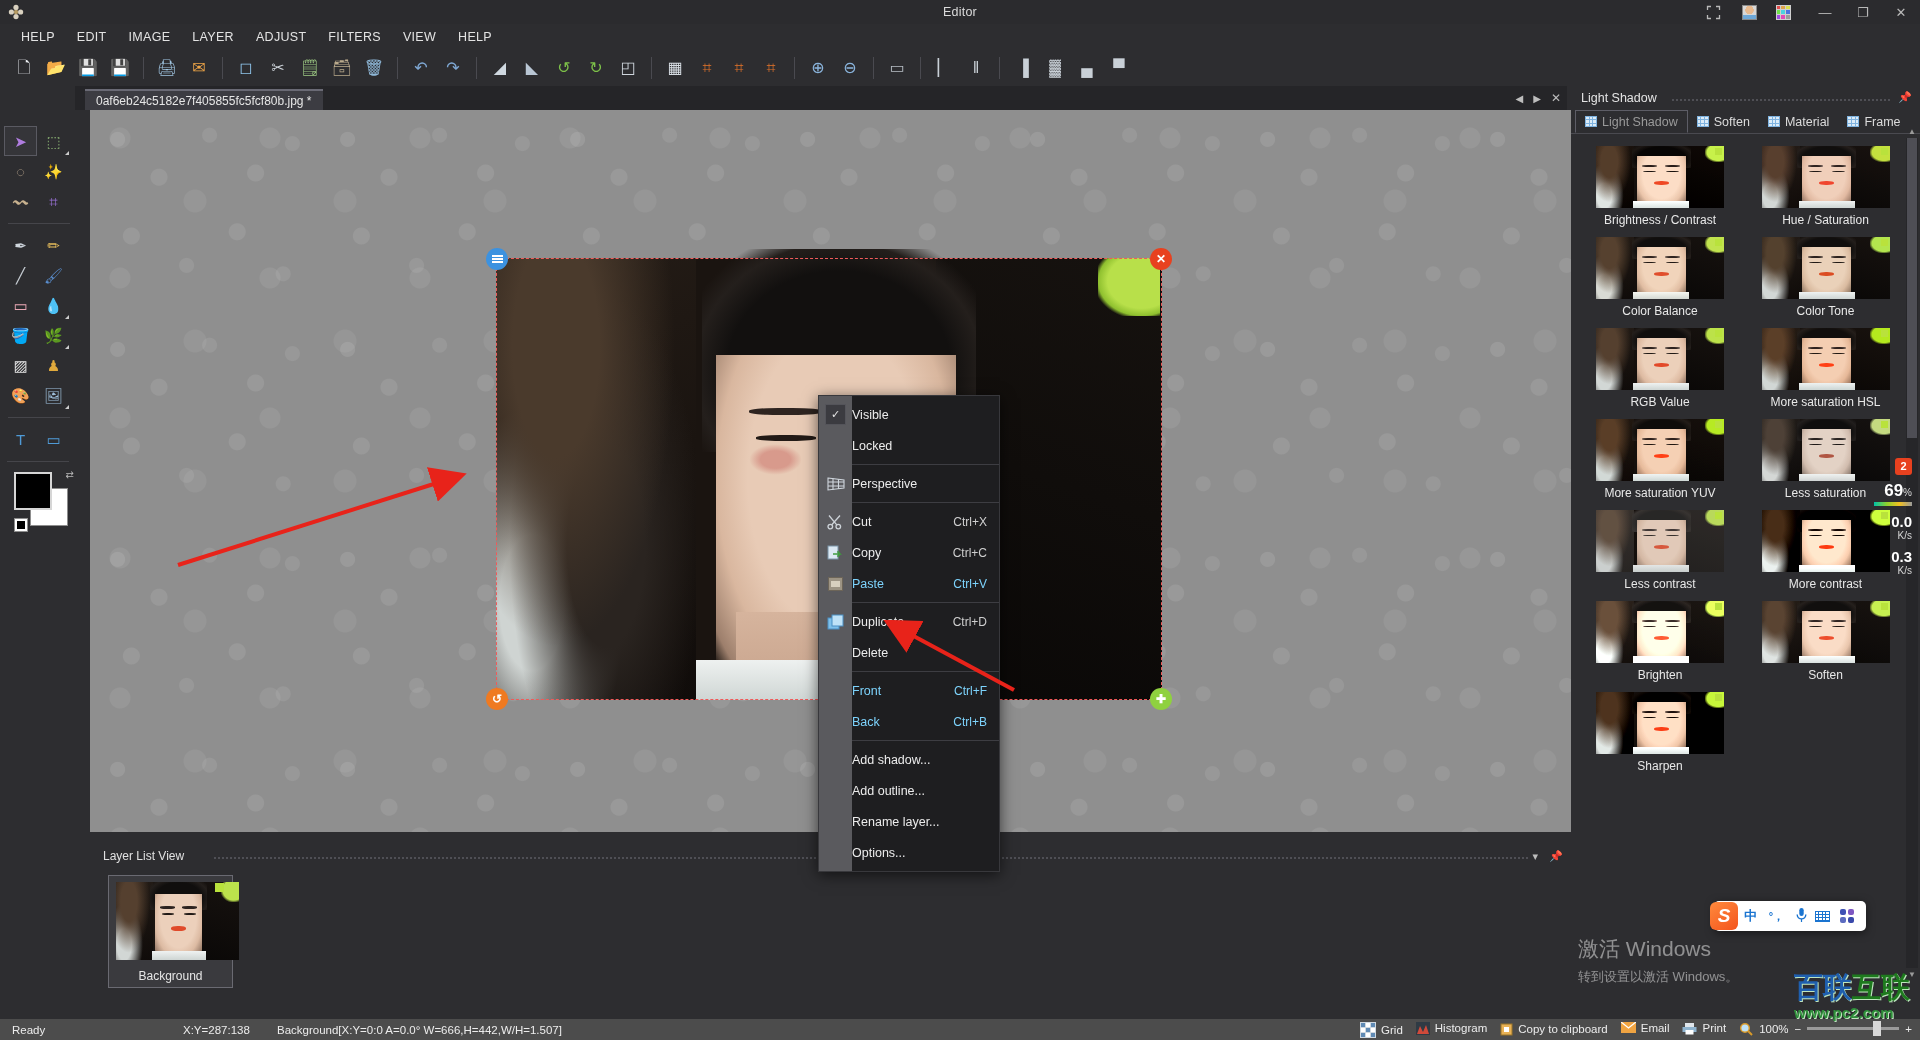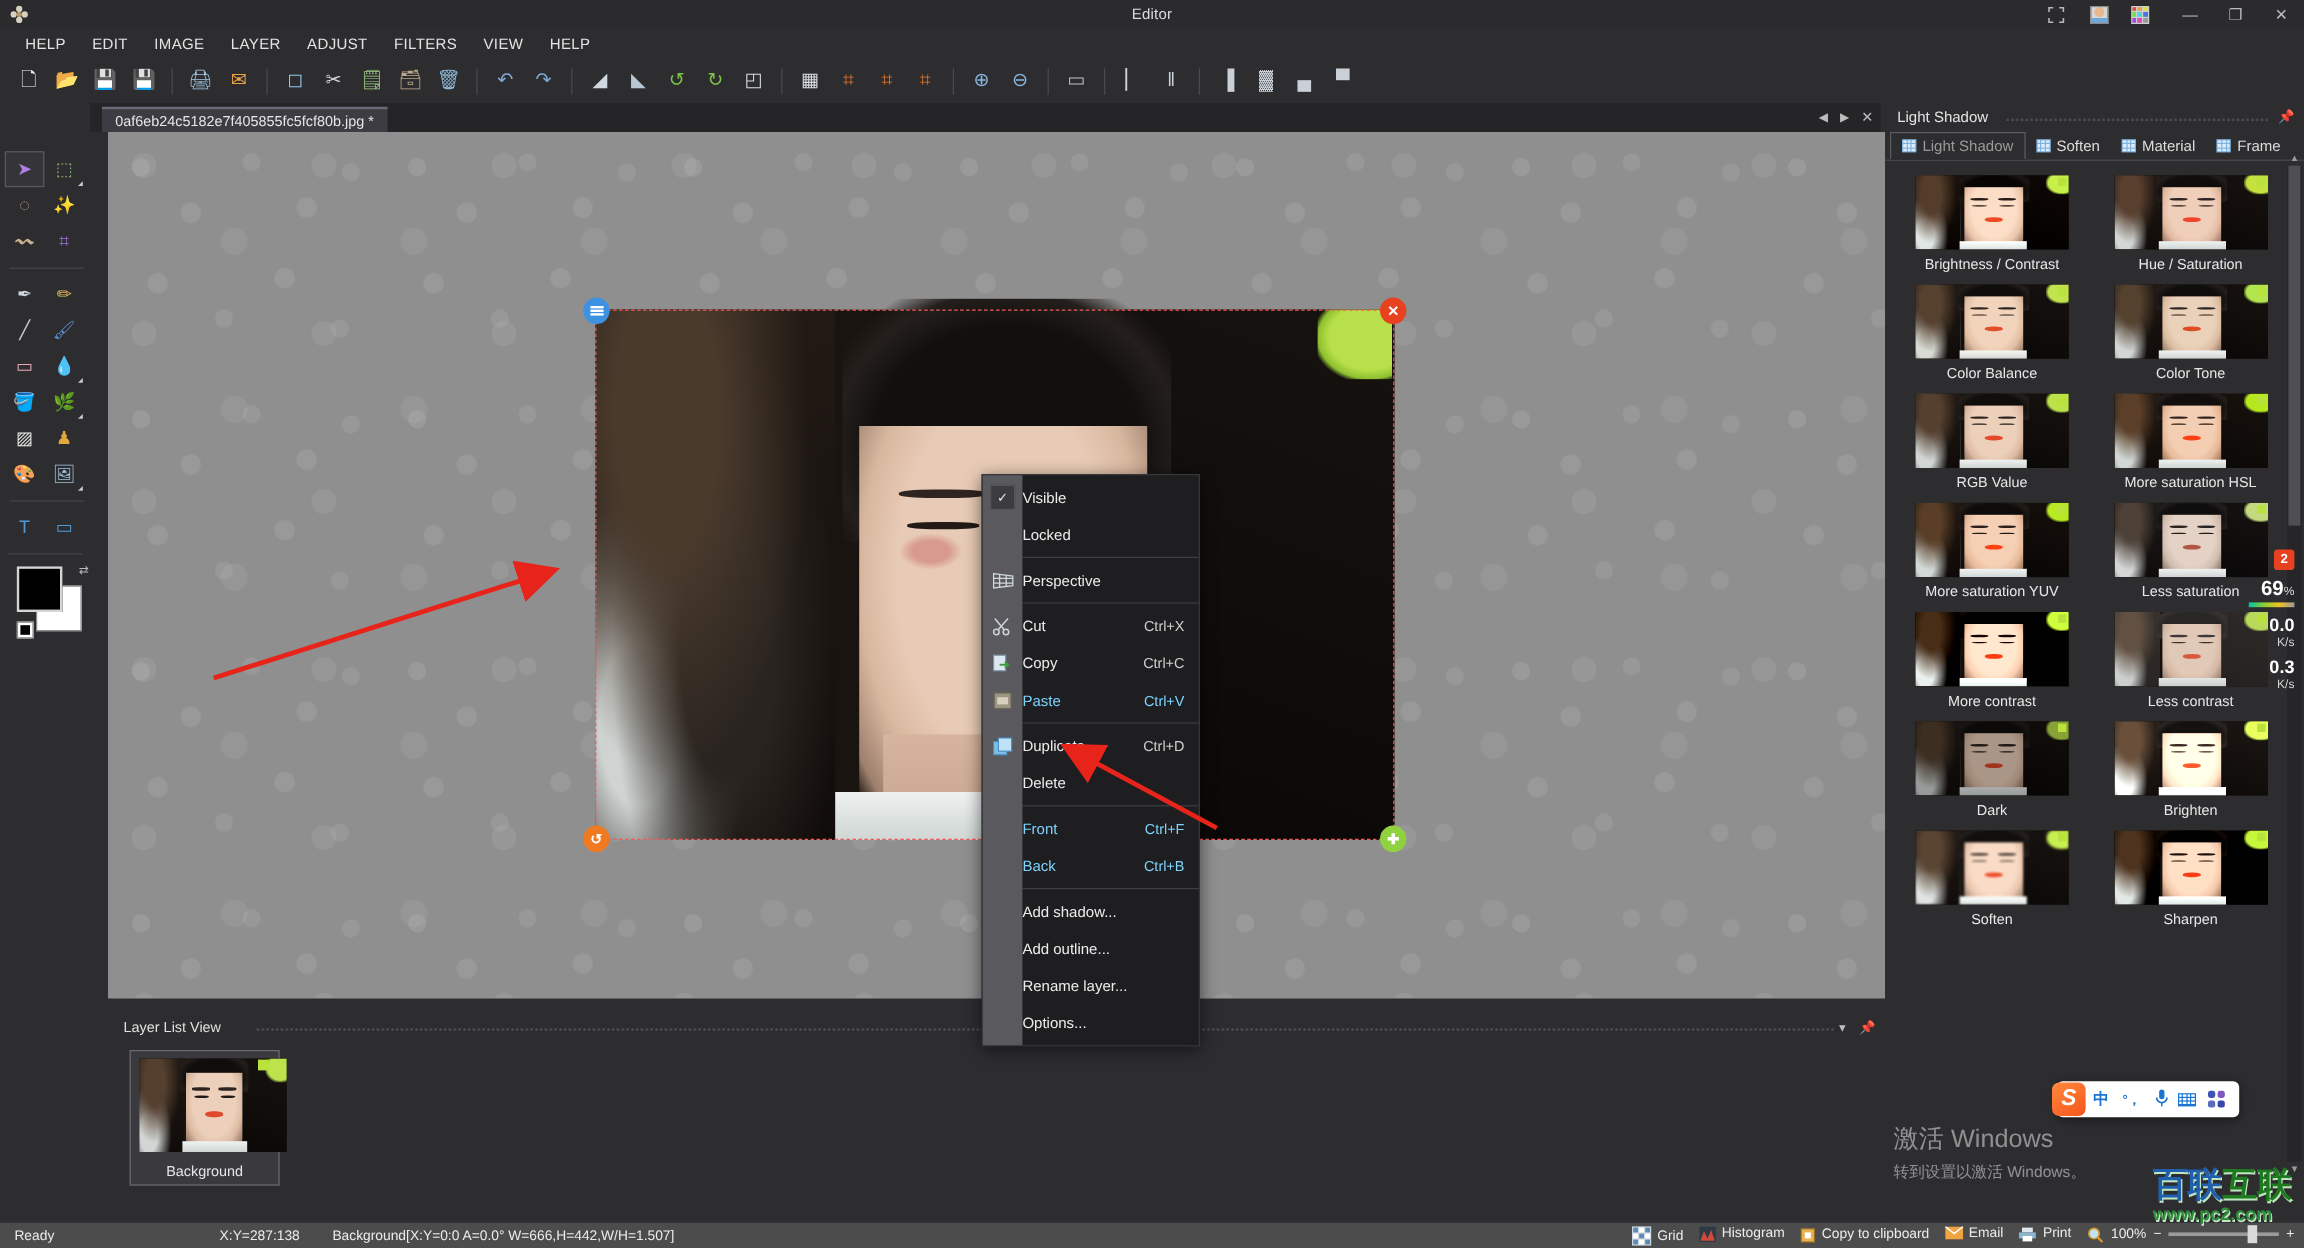--- a/index.html
+++ b/index.html
@@ -856,76 +856,57 @@
               <div class="bl"></div>
               <div class="br"></div>
               <div class="el"></div>
               <div class="er"></div>
               <div class="lip"></div>
             </div>
             <div class="fxbadge"></div>
           </div>
           <div class="fxlabel">Less saturation</div>
         </div>
+        <div class="fx f-lc">
+          <div class="fxthumb">
+            <div class="mp">
+              <div class="l"></div>
+              <div class="r"></div>
+              <div class="g"></div>
+              <div class="h"></div>
+              <div class="f"></div>
+              <div class="c"></div>
+              <div class="bl"></div>
+              <div class="br"></div>
+              <div class="el"></div>
+              <div class="er"></div>
+              <div class="lip"></div>
+            </div>
+            <div class="fxbadge"></div>
+          </div>
+          <div class="fxlabel">Less contrast</div>
+        </div>
         <div class="fx f-mc">
           <div class="fxthumb">
             <div class="mp">
               <div class="l"></div>
               <div class="r"></div>
               <div class="g"></div>
               <div class="h"></div>
               <div class="f"></div>
               <div class="c"></div>
               <div class="bl"></div>
               <div class="br"></div>
               <div class="el"></div>
               <div class="er"></div>
               <div class="lip"></div>
             </div>
             <div class="fxbadge"></div>
           </div>
           <div class="fxlabel">More contrast</div>
-        </div>
-        <div class="fx f-lc">
-          <div class="fxthumb">
-            <div class="mp">
-              <div class="l"></div>
-              <div class="r"></div>
-              <div class="g"></div>
-              <div class="h"></div>
-              <div class="f"></div>
-              <div class="c"></div>
-              <div class="bl"></div>
-              <div class="br"></div>
-              <div class="el"></div>
-              <div class="er"></div>
-              <div class="lip"></div>
-            </div>
-            <div class="fxbadge"></div>
-          </div>
-          <div class="fxlabel">Less contrast</div>
-        </div>
-        <div class="fx f-dk">
-          <div class="fxthumb">
-            <div class="mp">
-              <div class="l"></div>
-              <div class="r"></div>
-              <div class="g"></div>
-              <div class="h"></div>
-              <div class="f"></div>
-              <div class="c"></div>
-              <div class="bl"></div>
-              <div class="br"></div>
-              <div class="el"></div>
-              <div class="er"></div>
-              <div class="lip"></div>
-            </div>
-            <div class="fxbadge"></div>
-          </div>
-          <div class="fxlabel">Dark</div>
         </div>
         <div class="fx f-br">
           <div class="fxthumb">
             <div class="mp">
               <div class="l"></div>
               <div class="r"></div>
               <div class="g"></div>
               <div class="h"></div>
               <div class="f"></div>
               <div class="c"></div>

